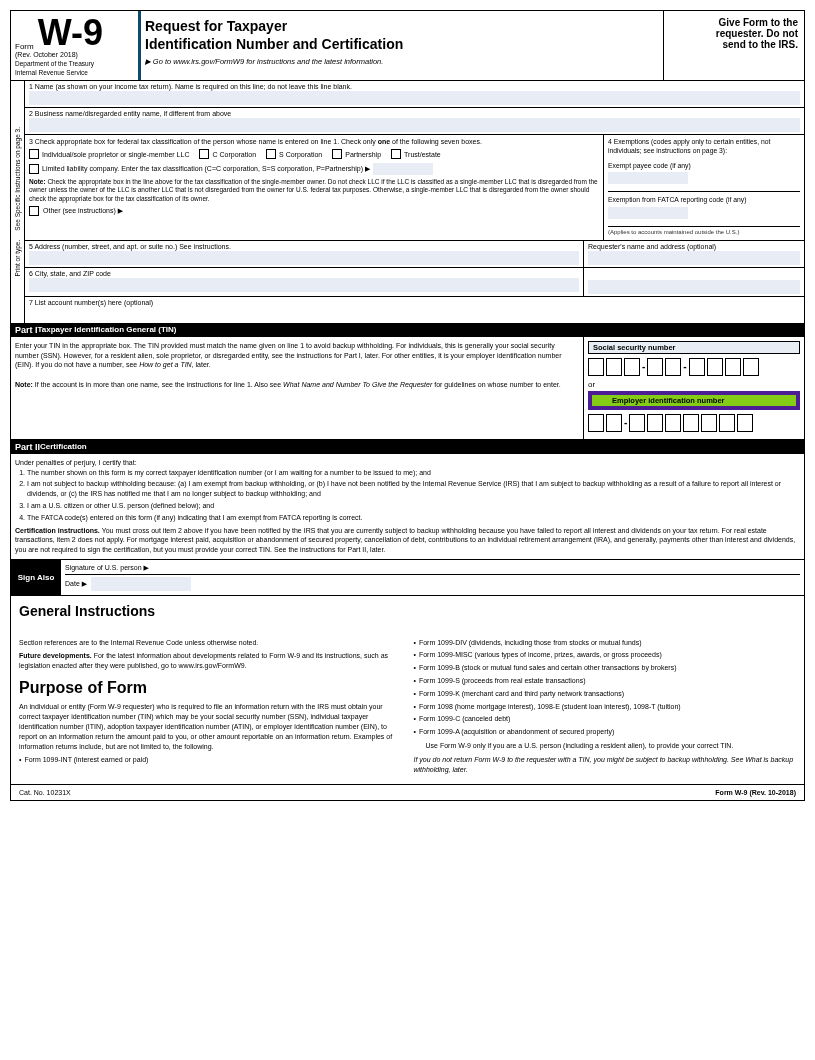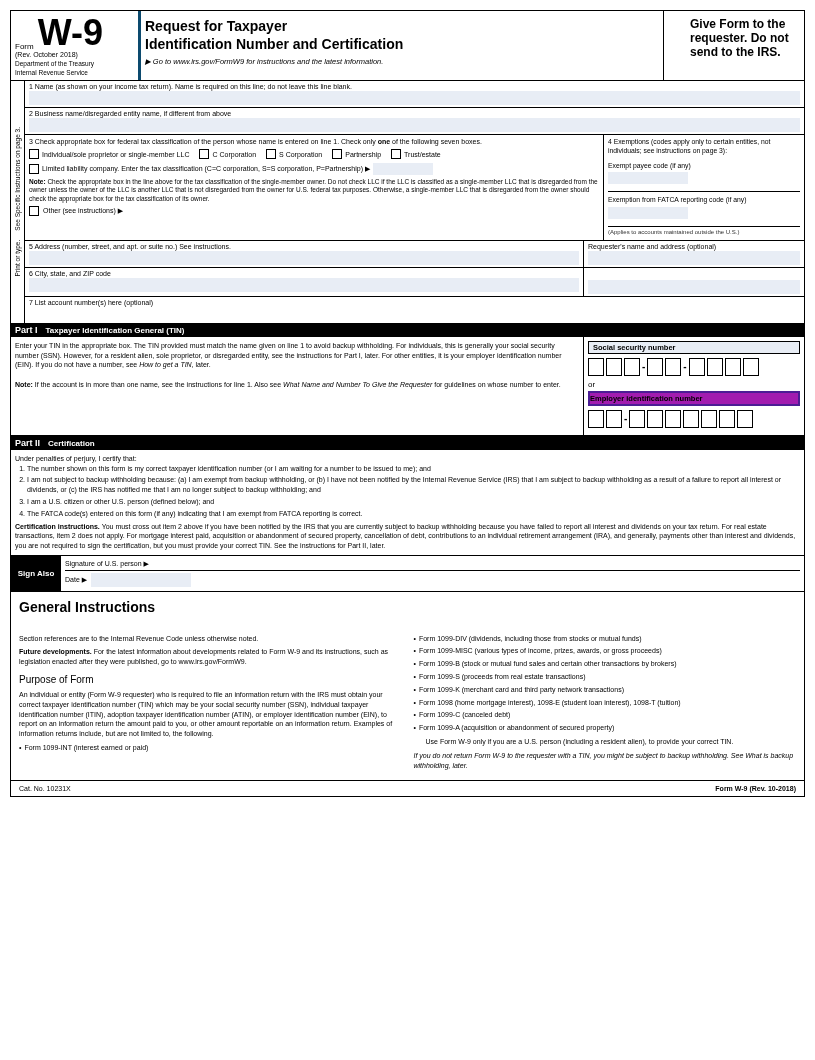--- a/index.html
+++ b/index.html
@@ -58,22 +58,22 @@
       line-height: 1.3;
     }
     .header-center .irs-url {
       font-size: 7.5px;
       margin-top: 4px;
       font-style: italic;
     }
     .header-right {
       width: 120px;
       padding: 6px;
-      text-align: left;
-      font-size: 12px;
+      text-align: right;
+      font-size: 10px;
       font-weight: bold;
       margin-left: 20px;
     }
     
     .field-row {
       border-bottom: 1px solid #000;
       padding: 2px 4px;
       min-height: 18px;
     }
     .field-row.tall {
@@ -213,22 +213,21 @@
       flex: 1;
     }
     
     .part-header {
       background: #000;
       color: #fff;
       padding: 2px 4px;
       font-size: 8px;
       font-weight: bold;
       display: flex;
-      align-items: flex-end;
-      gap: 8px;
+      align-items: flex-start;
     }
     .part-header .part-label {
       font-size: 9px;
     }
     .part-content {
       display: flex;
       border-bottom: 1px solid #000;
     }
     .part-left {
       flex: 1;
@@ -265,23 +264,23 @@
       font-size: 10px;
       font-weight: bold;
     }
     .or-text {
       font-size: 8px;
       margin: 4px 0 2px;
     }
     .ein-label {
       font-size: 7.5px;
       font-weight: bold;
-      border: 2px solid #4c1d95;
-      padding: 1px 0;
-      background: #a21caf;
+      border: 4px solid #4c1d95;
+      padding: 1px 20px;
+      background: #84cc16;
       margin-bottom: 4px;
     }
     .ein-boxes {
       display: flex;
       align-items: center;
       gap: 2px;
       margin: 3px 0;
     }
     
     .part2-content {
@@ -348,22 +347,22 @@
     }
     .instr-col {
       flex: 1;
     }
     .instr-title {
       font-size: 14px;
       font-weight: bold;
       margin-bottom: 16px;
     }
     .instr-subtitle {
-      font-size: 10px;
-      font-weight: normal;
+      font-size: 16px;
+      font-weight: bold;
       margin: 6px 0 3px;
     }
     .instr-text {
       font-size: 7px;
       line-height: 1.4;
       margin-bottom: 4px;
     }
     .instr-text b {
       font-weight: bold;
     }

